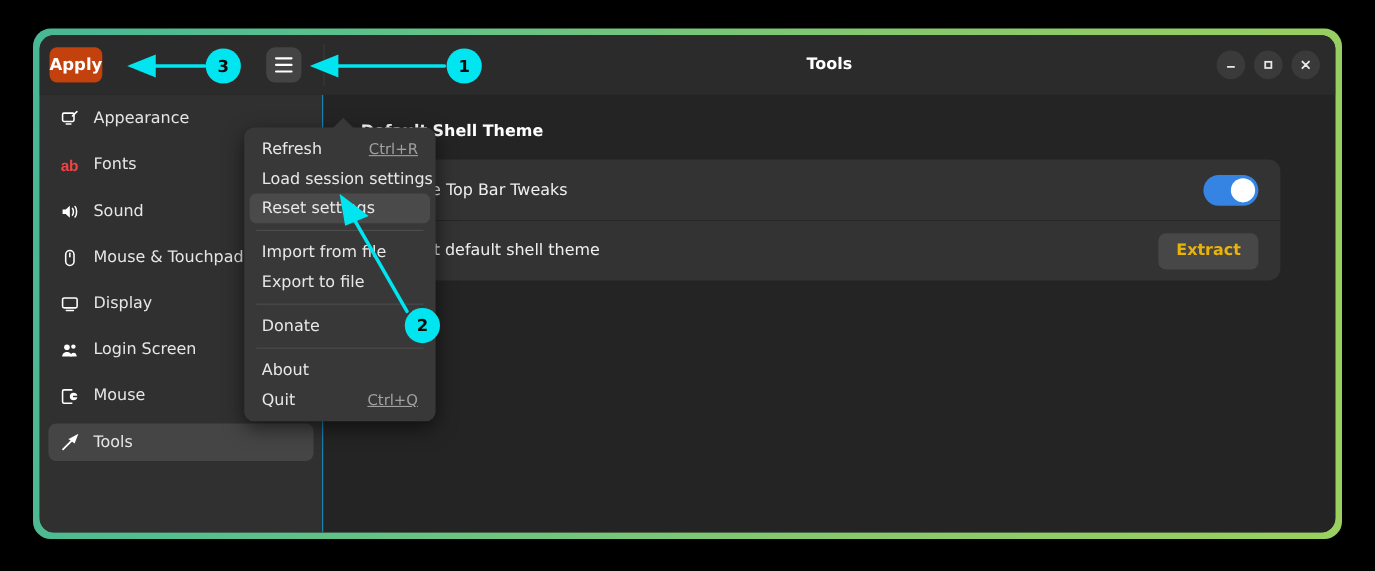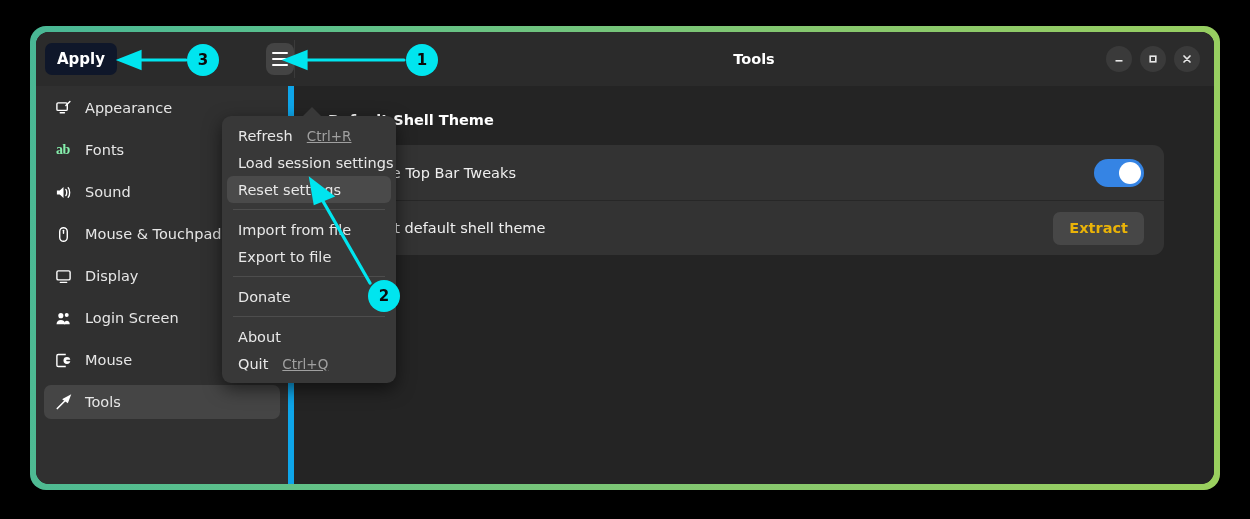--- a/index.html
+++ b/index.html
@@ -71,27 +71,27 @@
     align-items: center;
   }
   .hdr-sep {
     position: absolute;
     left: 0; top: 8px; bottom: 8px;
     width: 1px;
     background: #3a3a3a;
   }
 
   #apply-button {
-    background: #0f172a;
+    background: #c2410c;
     color: #ffffff;
     border: none;
     border-radius: 7px;
     font-size: 15px;
     font-weight: bold;
-    padding: 0 12px;
+    padding: 0 0;
     height: 32px;
     line-height: 32px;
     cursor: pointer;
     font-family: "DejaVu Sans", "Liberation Sans", sans-serif;
   }
 
   #menu-button {
     width: 32px;
     height: 32px;
     background: #444444;
@@ -149,21 +149,21 @@
     flex: 1 1 auto;
     display: flex;
     min-height: 0;
   }
   #sidebar {
     width: 258px;
     flex: 0 0 258px;
     background: #303030;
     padding: 5px 8px 0 8px;
     box-sizing: border-box;
-    border-right: 6px solid #0ea5e9;
+    border-right: 1px solid #0ea5e9;
     overflow: hidden;
   }
   .side-item {
     display: flex;
     align-items: center;
     gap: 13px;
     height: 34px;
     padding: 0 10px;
     border-radius: 7px;
     color: #e6e6e6;
@@ -182,22 +182,22 @@
     flex: 0 0 18px;
     display: flex;
     align-items: center;
     justify-content: center;
     color: #ffffff;
   }
   .side-ico svg { display: block; }
   .side-ico .ab {
     font-size: 14px;
     font-weight: bold;
-    font-family: Liberation Serif, serif;
-    color: #86efac;
+    font-family: Liberation Sans, sans-serif;
+    color: #ef4444;
     letter-spacing: -0.5px;
   }
 
   
   #main {
     flex: 1 1 auto;
     background: #242424;
     padding: 26px 50px 0 34px;
     box-sizing: border-box;
     min-width: 0;
@@ -278,20 +278,21 @@
     top: 75px;
     width: 0; height: 0;
     border-left: 10px solid transparent;
     border-right: 10px solid transparent;
     border-bottom: 10px solid #383838;
     z-index: 41;
   }
   .menu-item {
     display: flex;
     align-items: center;
+    justify-content: space-between;
     height: 27px;
     padding: 0 11px;
     border-radius: 6px;
     color: #e8e8e8;
     font-size: 14.5px;
     cursor: pointer;
     white-space: nowrap;
   }
   .menu-item.hl { background: #4a4a4a; }
   .menu-accel {

